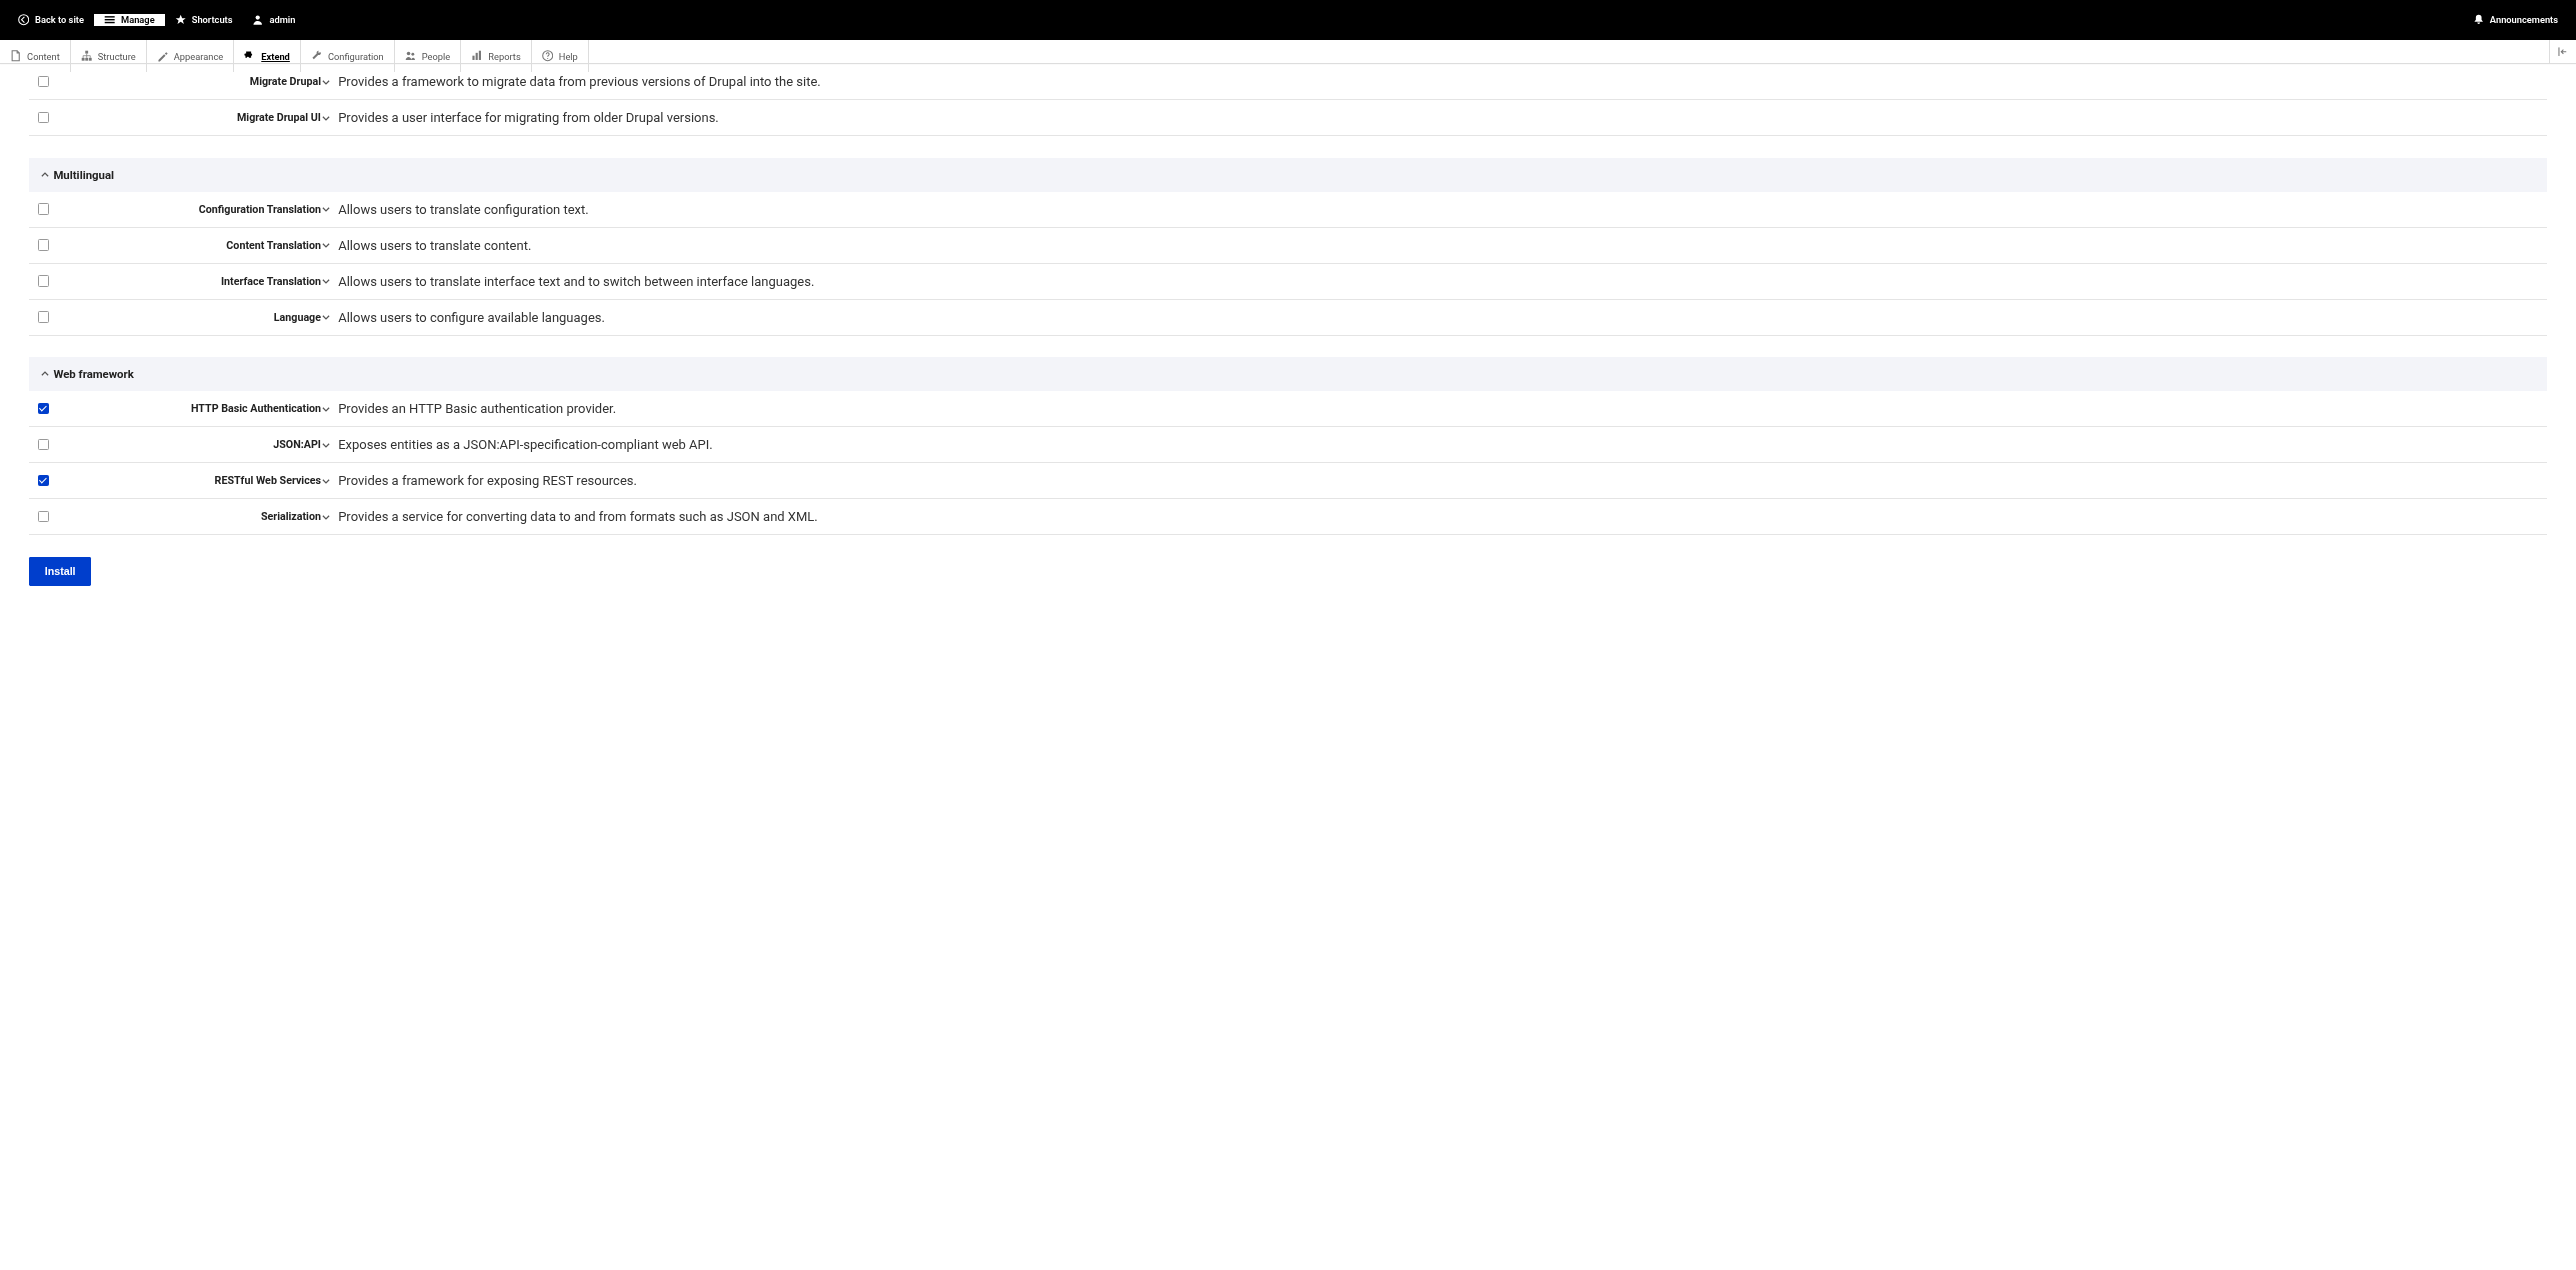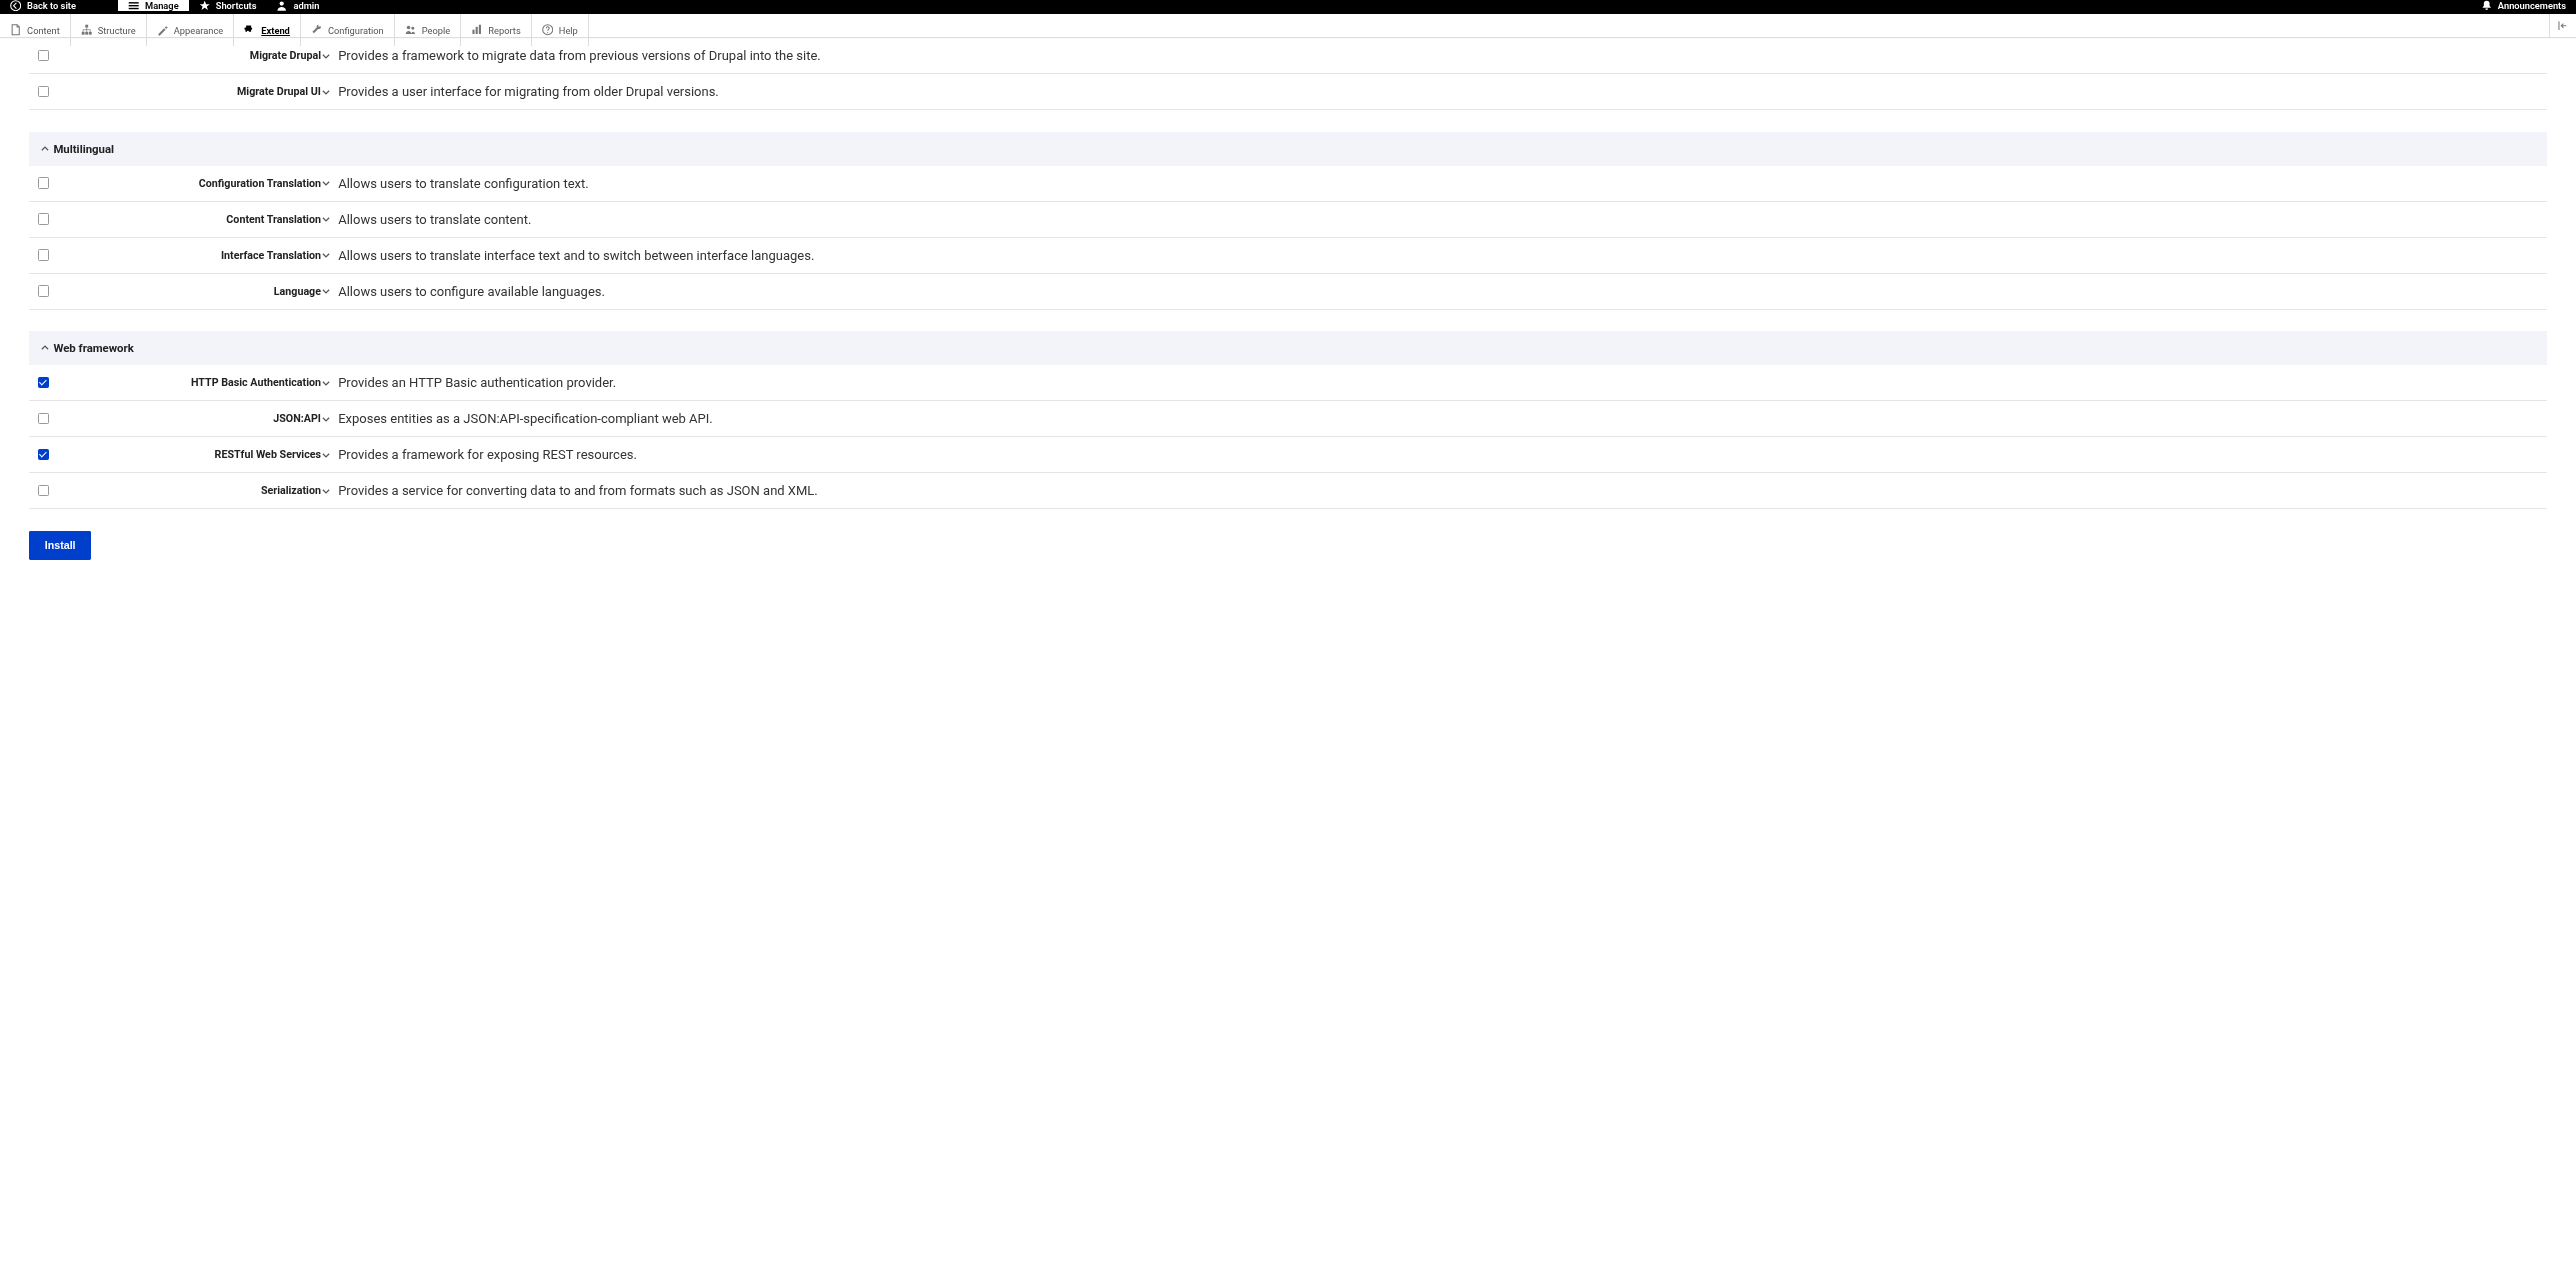--- a/index.html
+++ b/index.html
@@ -6,40 +6,39 @@
     body {
       font-family: -apple-system, BlinkMacSystemFont, "Segoe UI", Roboto, Helvetica, Arial, sans-serif;
       font-size: 10px;
       color: #222;
       background: #fff;
     }
     
     
     .toolbar {
       background: #000;
-      height: 14px;
-      display: flex;
-      align-items: flex-start;
+      height: 40px;
+      display: flex;
+      align-items: center;
       color: #fff;
-      padding: 0;
+      padding: 8px;
     }
     .toolbar-item {
       display: flex;
       align-items: center;
       padding: 0 10px;
       font-size: 9.3px;
       font-weight: 600;
       color: #fff;
       cursor: pointer;
       gap: 5.7px;
     }
     .toolbar-item.active {
       background: #fff;
       color: #000;
-      margin-left: 32px;
     }
     .toolbar-spacer { flex: 1; }
     .toolbar-icon {
       display: inline-flex;
       align-items: center;
       justify-content: center;
       width: 11.4px;
       height: 11.4px;
     }
     

